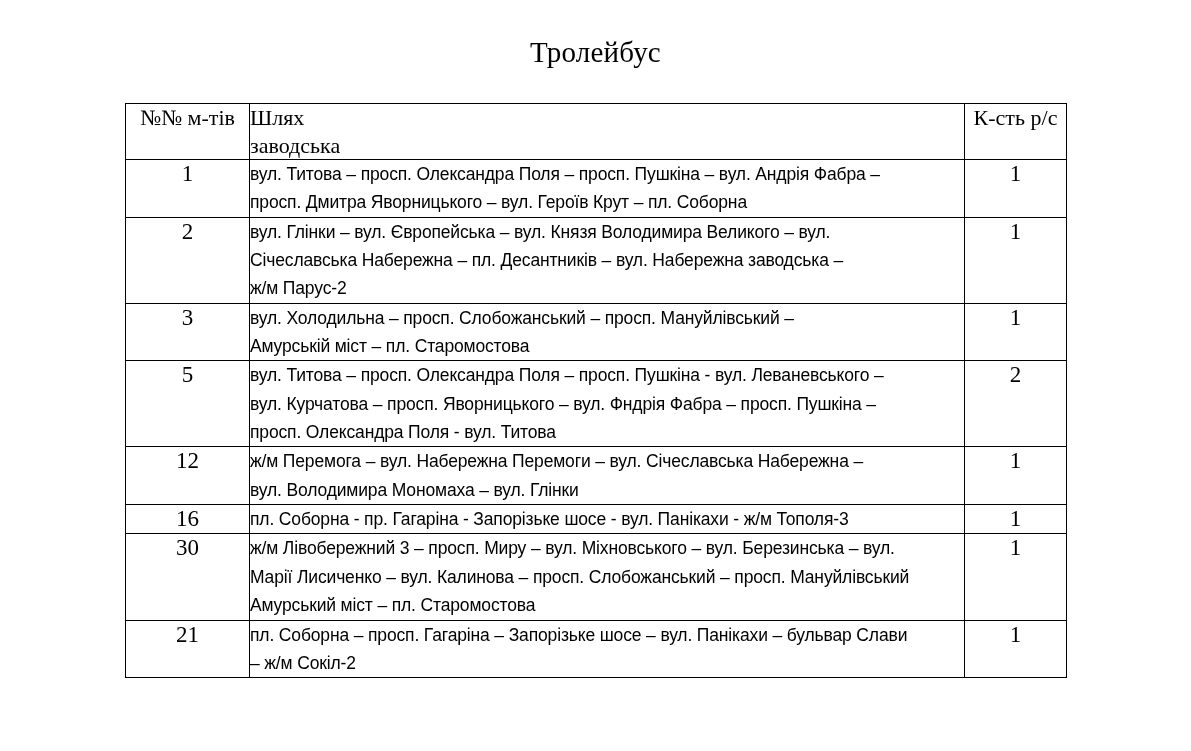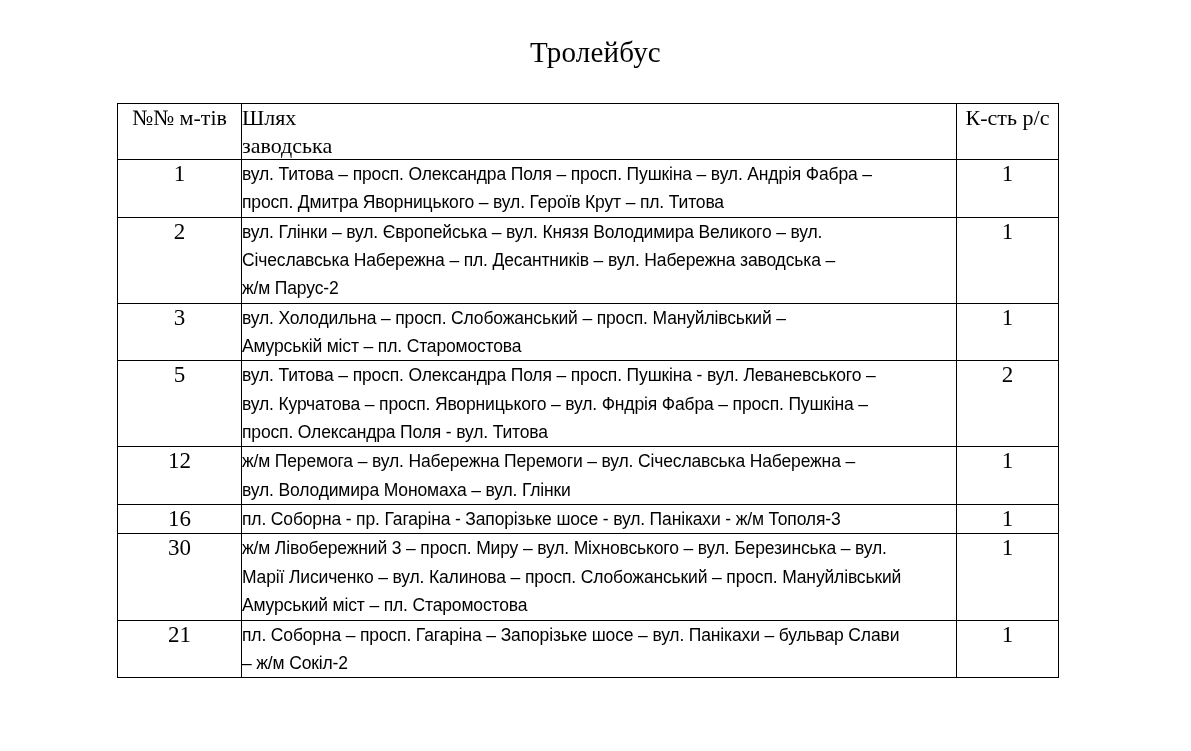--- a/index.html
+++ b/index.html
@@ -24,21 +24,21 @@
     font-family: "Liberation Serif", serif;
     font-size: 29px;
     text-align: center;
     margin: 0;
     padding-top: 36px;
     letter-spacing: 0.2px;
     font-weight: normal;
   }
   .table-wrap {
     position: absolute;
-    left: 117px;
+    left: 125px;
     top: 103px;
     width: 941px;
   }
   table.route-table {
     border-collapse: collapse;
     width: 941px;
     table-layout: fixed;
   }
   table.route-table td,
   table.route-table th {
@@ -120,21 +120,21 @@
             <span class="l1">К-сть</span>
             <span class="l2">р/с</span>
           </th>
         </tr>
       </thead>
       <tbody id="route-rows">
           <tr>
             <td class="num-cell">1</td>
             <td class="path-cell">
               <span class="line">вул. Титова – просп. Олександра Поля – просп. Пушкіна – вул. Андрія Фабра –</span>
-              <span class="line">просп. Дмитра Яворницького  – вул. Героїв Крут – пл. Титова</span>
+              <span class="line">просп. Дмитра Яворницького  – вул. Героїв Крут – пл. Соборна</span>
             </td>
             <td class="count-cell">1</td>
           </tr>
           <tr>
             <td class="num-cell">2</td>
             <td class="path-cell">
               <span class="line">вул. Глінки – вул. Європейська – вул. Князя Володимира Великого – вул.</span>
               <span class="line">Січеславська Набережна – пл. Десантників  – вул. Набережна заводська –</span>
               <span class="line"> ж/м Парус-2</span>
             </td>

